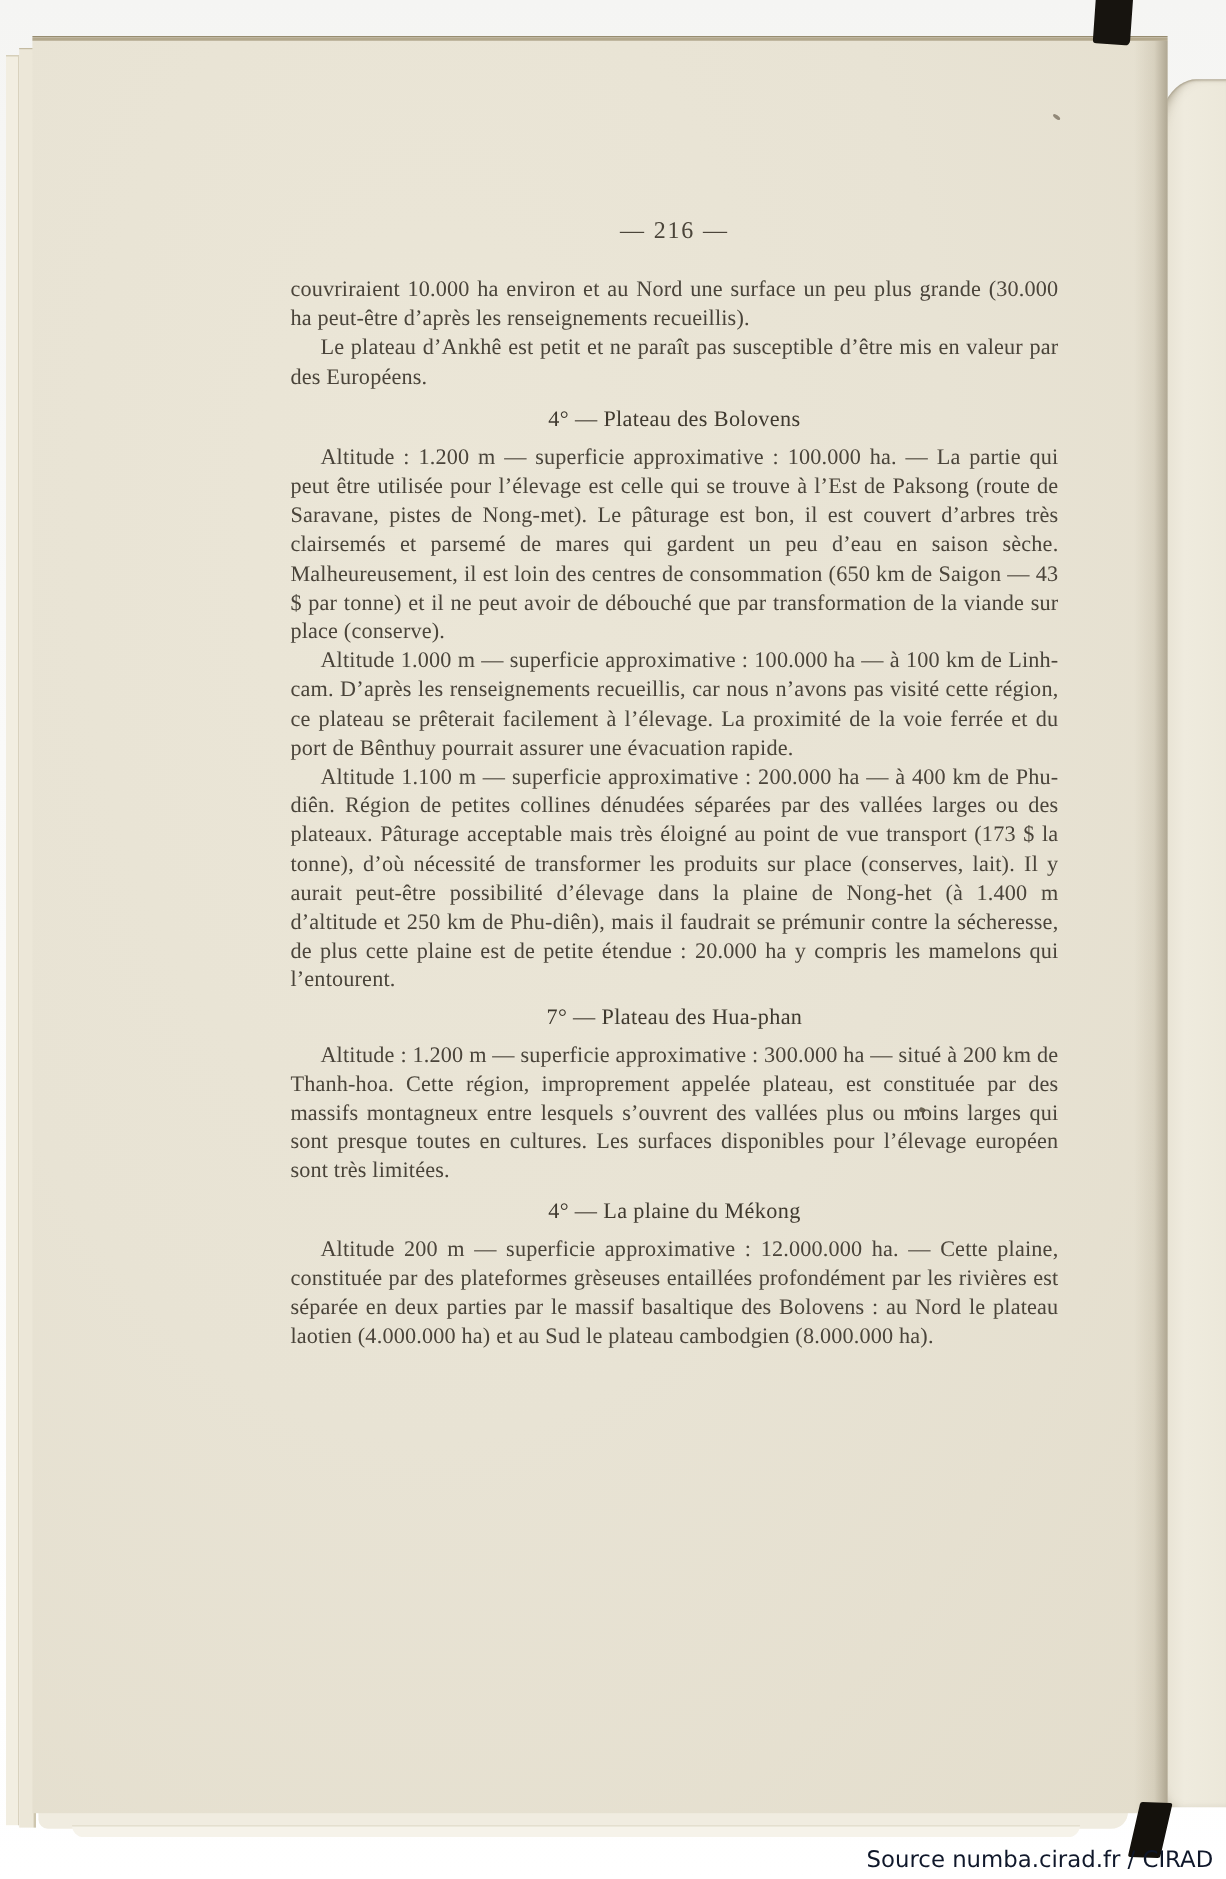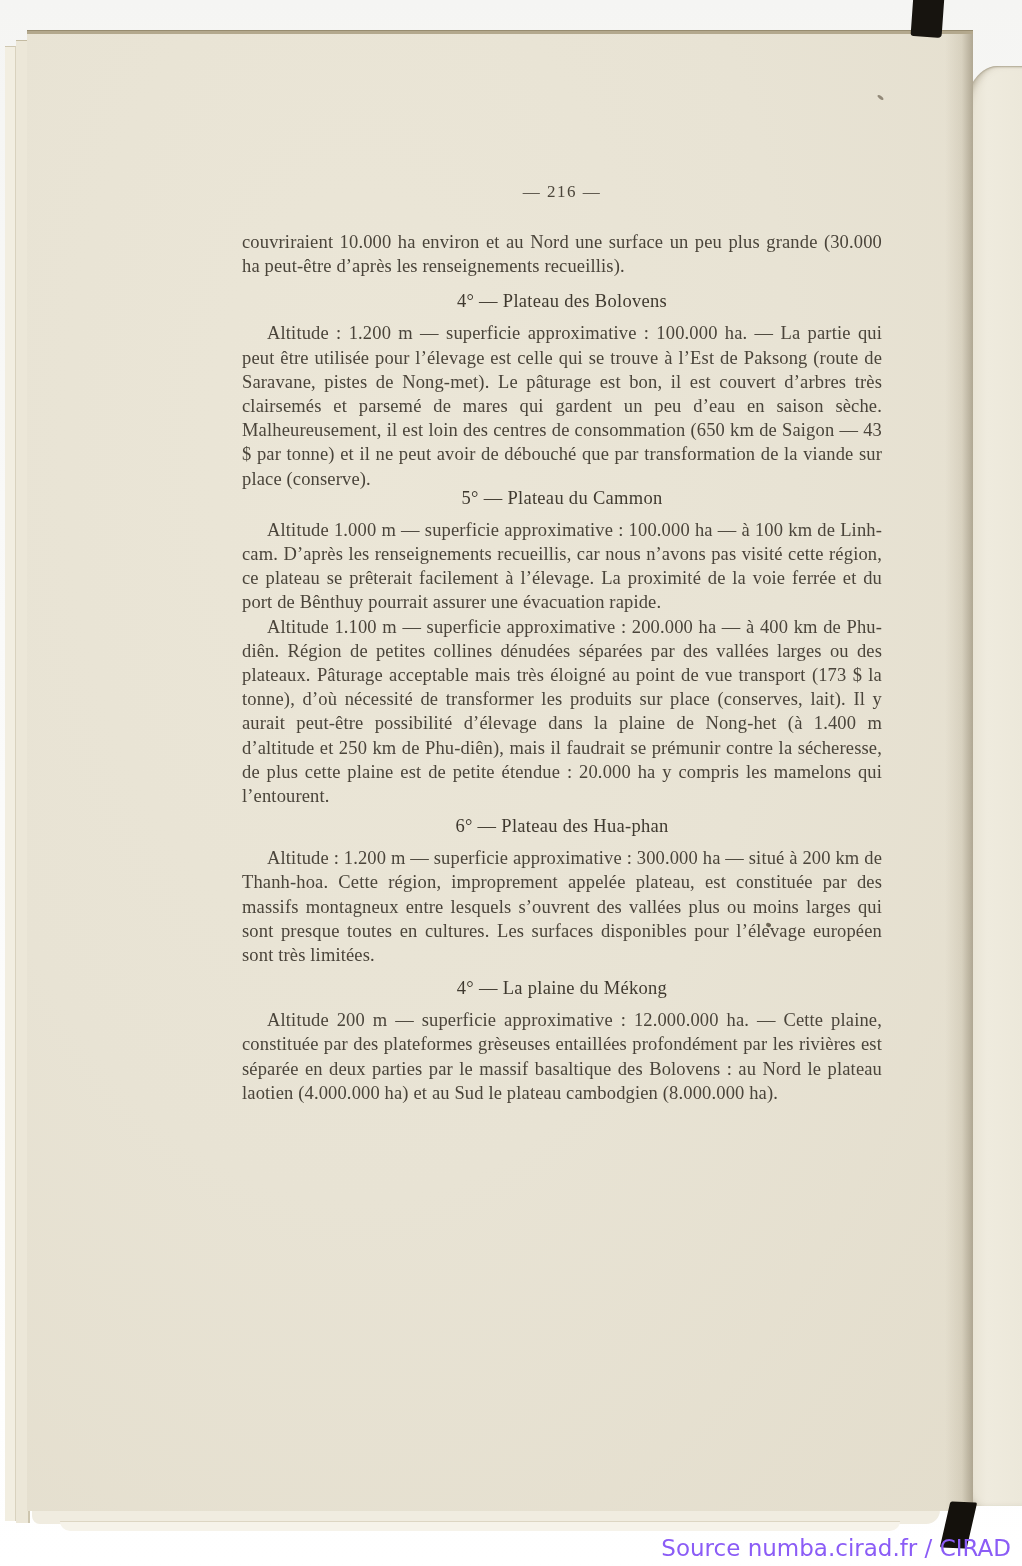--- a/index.html
+++ b/index.html
@@ -54,21 +54,21 @@
     position:absolute;left:945px;top:1502px;width:27px;height:46px;
     background:#14110c;transform:skewX(-11deg) rotate(2deg);border-radius:2px;
   }
   
   .content{
     position:absolute;left:215px;top:0;width:640px;
     color:#4a443a;
   }
   .page-number{
     margin-top:146px;text-align:center;
-    font-size:17px;line-height:24px;letter-spacing:1.5px;color:#4b453a;
+    font-size:20px;line-height:24px;letter-spacing:1.5px;color:#4b453a;
   }
   .body-text{font-size:18.5px;line-height:24.2px;text-align:justify;letter-spacing:0.15px;}
   .body-text p{margin:0;text-indent:25px;}
   .body-text p.no-indent{text-indent:0;}
   .intro{margin-top:26px;}
   .section-heading{
     margin:0 0 8px 0;text-align:center;font-weight:normal;
     font-size:18.5px;line-height:24px;color:#3f392f;letter-spacing:0.3px;
   }
   .s-first .section-heading{margin-top:11px;}
@@ -77,65 +77,65 @@
   .s-wide-a .section-heading{margin-top:6px;}
   .s-wide-b .section-heading{margin-top:9px;}
   
   .speck-1{position:absolute;left:766px;top:923px;width:5px;height:4px;background:#57503f;border-radius:50% 40% 60% 50%;opacity:.85;transform:rotate(25deg);}
   .speck-2{position:absolute;left:877px;top:96px;width:7px;height:3px;background:#6e6452;border-radius:50%;opacity:.7;transform:rotate(38deg);}
   .speck-3{position:absolute;left:461px;top:686px;width:4px;height:4px;background:#a59878;border-radius:50%;opacity:.6;}
   
   .source-credit{
     position:absolute;right:11px;bottom:5px;
     font-family:"DejaVu Sans","Liberation Sans",sans-serif;
-    font-size:23px;color:#8b5cf6;margin-left:25px;
+    font-size:19px;color:#0f172a;margin-left:25px;
   }
 </style>
 </head>
 <body>
 
 <div class="edge-strip-1"></div>
 <div class="edge-strip-2"></div>
 <div class="bottom-strip-1"></div>
 <div class="bottom-strip-2"></div>
 
 <div class="facing-page"></div>
 
 <div class="book-page">
   <div class="fold-shadow"></div>
 
   <div class="content">
     <div class="page-number">— 216 —</div>
 
     <div class="body-text intro">
       <p class="no-indent">couvriraient 10.000 ha environ et au Nord une surface un peu plus grande (30.000 ha peut-être d’après les renseignements recueillis).</p>
+      <p>Le plateau d’Ankhê est petit et ne paraît pas susceptible d’être mis en valeur par des Européens.</p>
     </div>
 
     <div class="s-first">
       <h3 class="section-heading">4° — Plateau des Bolovens</h3>
       <div class="body-text">
         <p>Altitude : 1.200 m — superficie approximative : 100.000 ha. — La partie qui peut être utilisée pour l’élevage est celle qui se trouve à l’Est de Paksong (route de Saravane, pistes de Nong-met). Le pâturage est bon, il est couvert d’arbres très clairsemés et parsemé de mares qui gardent un peu d’eau en saison sèche. Malheureusement, il est loin des centres de consommation (650 km de Saigon — 43 $ par tonne) et il ne peut avoir de débouché que par transformation de la viande sur place (conserve).</p>
       </div>
     </div>
 
     <div class="s-tight-a">
-      <h3 class="section-heading">5° — Plateau du Cammon</h3>
       <div class="body-text">
         <p>Altitude 1.000 m — superficie approximative : 100.000 ha — à 100 km de Linh-cam. D’après les renseignements recueillis, car nous n’avons pas visité cette région, ce plateau se prêterait facilement à l’élevage. La proximité de la voie ferrée et du port de Bênthuy pourrait assurer une évacuation rapide.</p>
       </div>
     </div>
 
     <div class="s-tight-b">
       <div class="body-text">
         <p>Altitude 1.100 m — superficie approximative : 200.000 ha — à 400 km de Phu-diên. Région de petites collines dénudées séparées par des vallées larges ou des plateaux. Pâturage acceptable mais très éloigné au point de vue transport (173 $ la tonne), d’où nécessité de transformer les produits sur place (conserves, lait). Il y aurait peut-être possibilité d’élevage dans la plaine de Nong-het (à 1.400 m d’altitude et 250 km de Phu-diên), mais il faudrait se prémunir contre la sécheresse, de plus cette plaine est de petite étendue : 20.000 ha y compris les mamelons qui l’entourent.</p>
       </div>
     </div>
 
     <div class="s-wide-a">
-      <h3 class="section-heading">6° — Plateau des Hua-phan</h3>
+      <h3 class="section-heading">7° — Plateau des Hua-phan</h3>
       <div class="body-text">
         <p>Altitude : 1.200 m — superficie approximative : 300.000 ha — situé à 200 km de Thanh-hoa. Cette région, improprement appelée plateau, est constituée par des massifs montagneux entre lesquels s’ouvrent des vallées plus ou moins larges qui sont presque toutes en cultures. Les surfaces disponibles pour l’élevage européen sont très limitées.</p>
       </div>
     </div>
 
     <div class="s-wide-b">
       <h3 class="section-heading">4° — La plaine du Mékong</h3>
       <div class="body-text">
         <p>Altitude 200 m — superficie approximative : 12.000.000 ha. — Cette plaine, constituée par des plateformes grèseuses entaillées profondément par les rivières est séparée en deux parties par le massif basaltique des Bolovens : au Nord le plateau laotien (4.000.000 ha) et au Sud le plateau cambodgien (8.000.000 ha).</p>
       </div>

